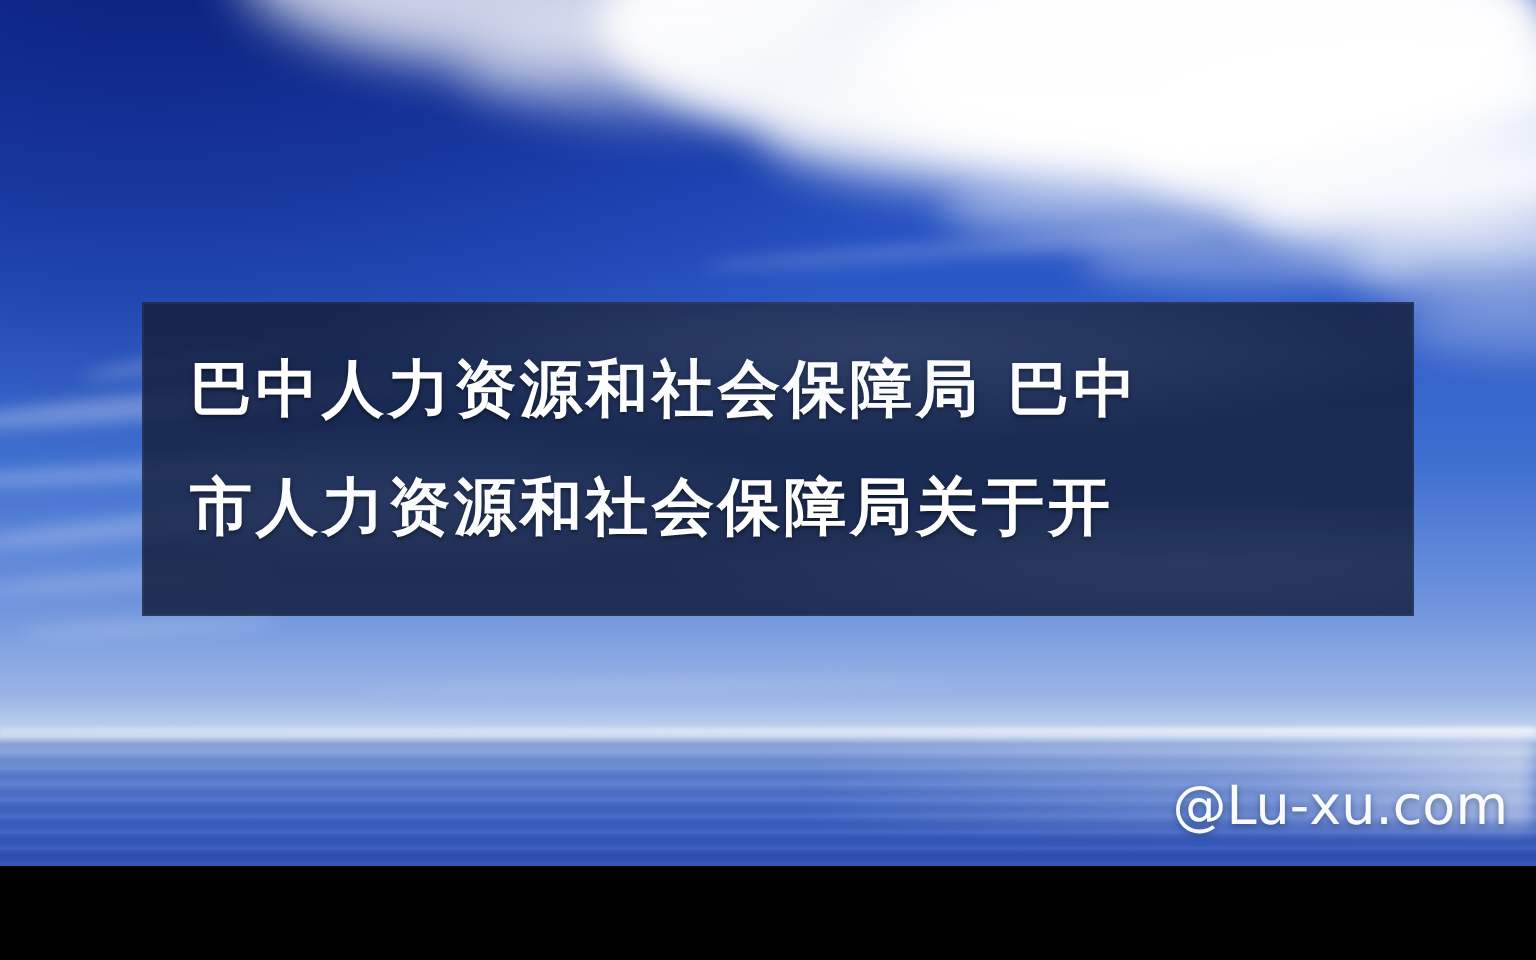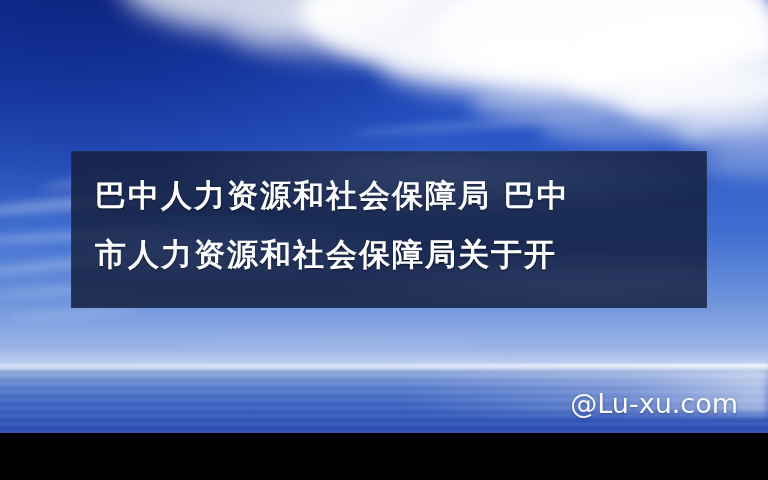--- a/index.html
+++ b/index.html
@@ -163,21 +163,21 @@
     font-weight: 700;
     line-height: 60px;
     letter-spacing: 2px;
     white-space: pre;
     text-shadow: 0 1px 2px rgba(0,0,0,0.55);
   }
 
   
   .watermark {
     position: absolute;
-    right: 30px;
+    right: 14px;
     top: 388px;
     color: rgba(255,255,255,0.97);
     font-family: "DejaVu Sans", "Liberation Sans", sans-serif;
     font-size: 27px;
     font-weight: 400;
     letter-spacing: 0px;
     text-shadow: 0 1px 3px rgba(10,30,70,0.45);
   }
 
   

